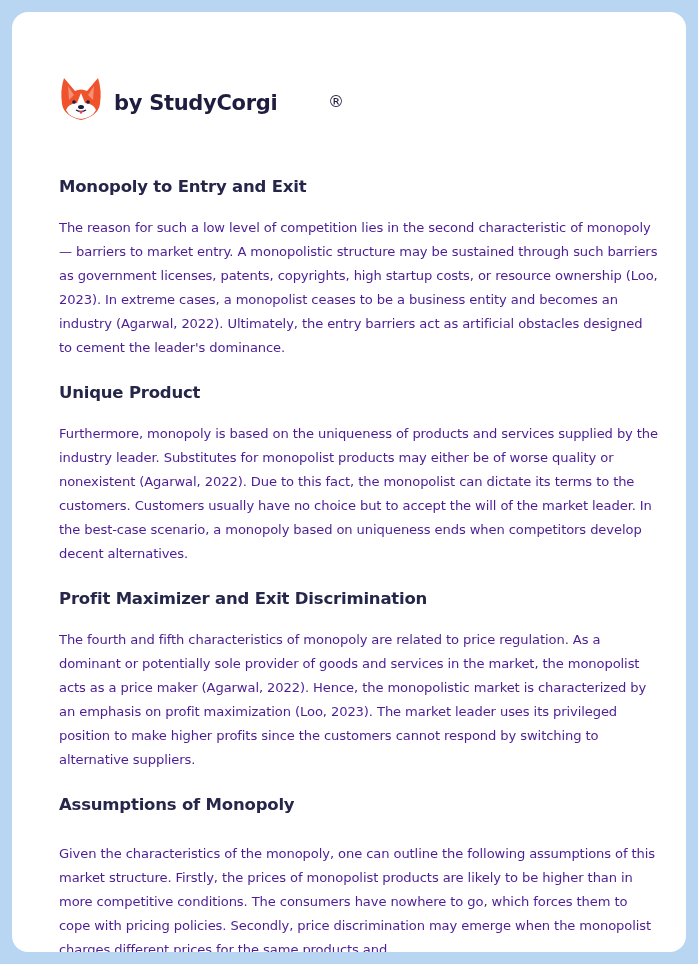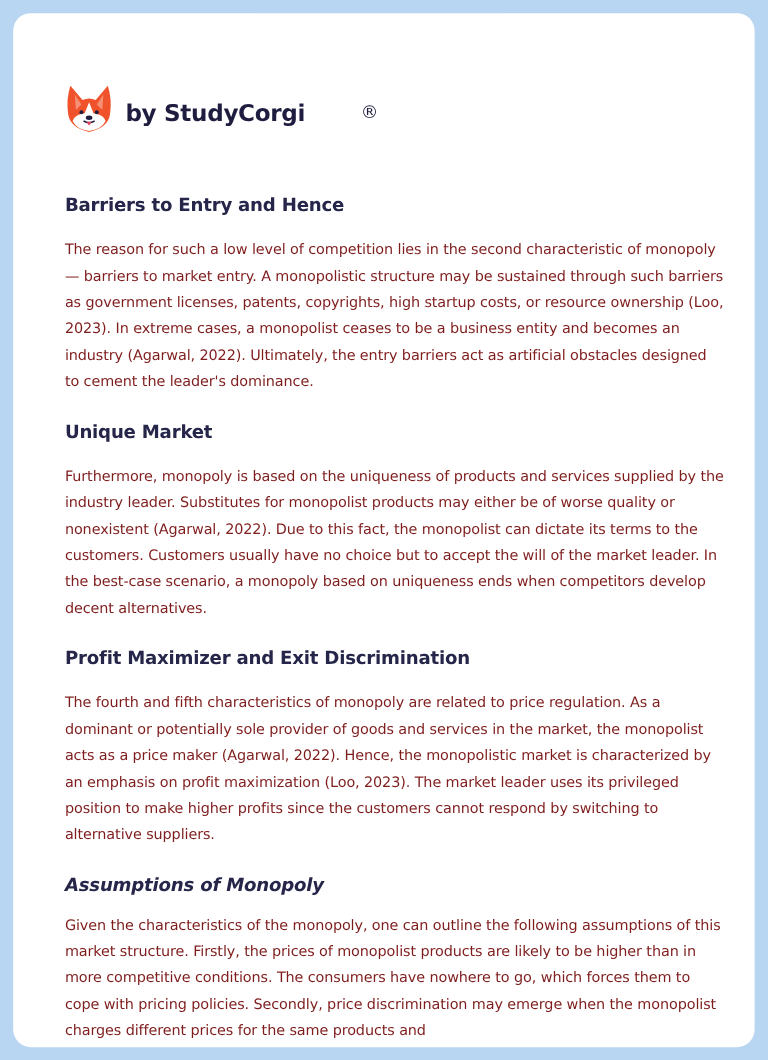--- a/index.html
+++ b/index.html
@@ -82,28 +82,28 @@
       font-size: 16.5px;
       color: #26264a;
       line-height: 26px;
       letter-spacing: -0.2px;
     }
     p {
       margin: 0;
       font-family: "DejaVu Sans", sans-serif;
       font-size: 13.1px;
       line-height: 24px;
-      color: #7f1d1d;
+      color: #4c1d95;
       letter-spacing: -0.1px;
     }
     .sec-1 h2 { margin-bottom: 16px; }
     .sec-1 p { margin-bottom: 20px; }
     .sec h2 { margin-bottom: 16px; }
     .sec p { margin-bottom: 20px; }
-    .sec-4 h2 { margin-bottom: 12px; font-style: italic; }
+    .sec-4 h2 { margin-bottom: 24px; }
   </style>
 </head>
 <body>
 
 <div class="card">
   <div class="header">
     <div class="logo">
       <svg class="logo-icon" viewBox="0 0 42 46">
         <path d="M4 2 L15 15 Q21 12 27 15 L38 2 Q42 14 40 28 Q38 40 21 44 Q4 40 2 28 Q0 14 4 2 Z" fill="#f0532b"></path>
         <path d="M8 10 L14 19 L9 24 Z" fill="#ffffff" opacity="0.35"></path>
@@ -115,25 +115,25 @@
         <path d="M16 34 Q21 37 26 34" stroke="#1e1d3f" stroke-width="1.4" fill="none"></path>
         <path d="M19 35 Q21 41 23 35 Z" fill="#e8425a"></path>
       </svg>
       <span class="logo-text">by StudyCorgi</span>
       <span class="logo-reg">®</span>
     </div>
   </div>
 
   <div class="content">
     <section class="sec sec-1">
-      <h2>Barriers to Entry and Hence</h2>
+      <h2>Monopoly to Entry and Exit</h2>
       <p>The reason for such a low level of competition lies in the second characteristic of monopoly — barriers to market entry. A monopolistic structure may be sustained through such barriers as government licenses, patents, copyrights, high startup costs, or resource ownership (Loo, 2023). In extreme cases, a monopolist ceases to be a business entity and becomes an industry (Agarwal, 2022). Ultimately, the entry barriers act as artificial obstacles designed to cement the leader's dominance.</p>
     </section>
     <section class="sec sec-2">
-      <h2>Unique Market</h2>
+      <h2>Unique Product</h2>
       <p>Furthermore, monopoly is based on the uniqueness of products and services supplied by the industry leader. Substitutes for monopolist products may either be of worse quality or nonexistent (Agarwal, 2022). Due to this fact, the monopolist can dictate its terms to the customers. Customers usually have no choice but to accept the will of the market leader. In the best-case scenario, a monopoly based on uniqueness ends when competitors develop decent alternatives.</p>
     </section>
     <section class="sec sec-3">
       <h2>Profit Maximizer and Exit Discrimination</h2>
       <p>The fourth and fifth characteristics of monopoly are related to price regulation. As a dominant or potentially sole provider of goods and services in the market, the monopolist acts as a price maker (Agarwal, 2022). Hence, the monopolistic market is characterized by an emphasis on profit maximization (Loo, 2023). The market leader uses its privileged position to make higher profits since the customers cannot respond by switching to alternative suppliers.</p>
     </section>
     <section class="sec sec-4">
       <h2>Assumptions of Monopoly</h2>
       <p>Given the characteristics of the monopoly, one can outline the following assumptions of this market structure. Firstly, the prices of monopolist products are likely to be higher than in more competitive conditions. The consumers have nowhere to go, which forces them to cope with pricing policies. Secondly, price discrimination may emerge when the monopolist charges different prices for the same products and</p>
     </section>

